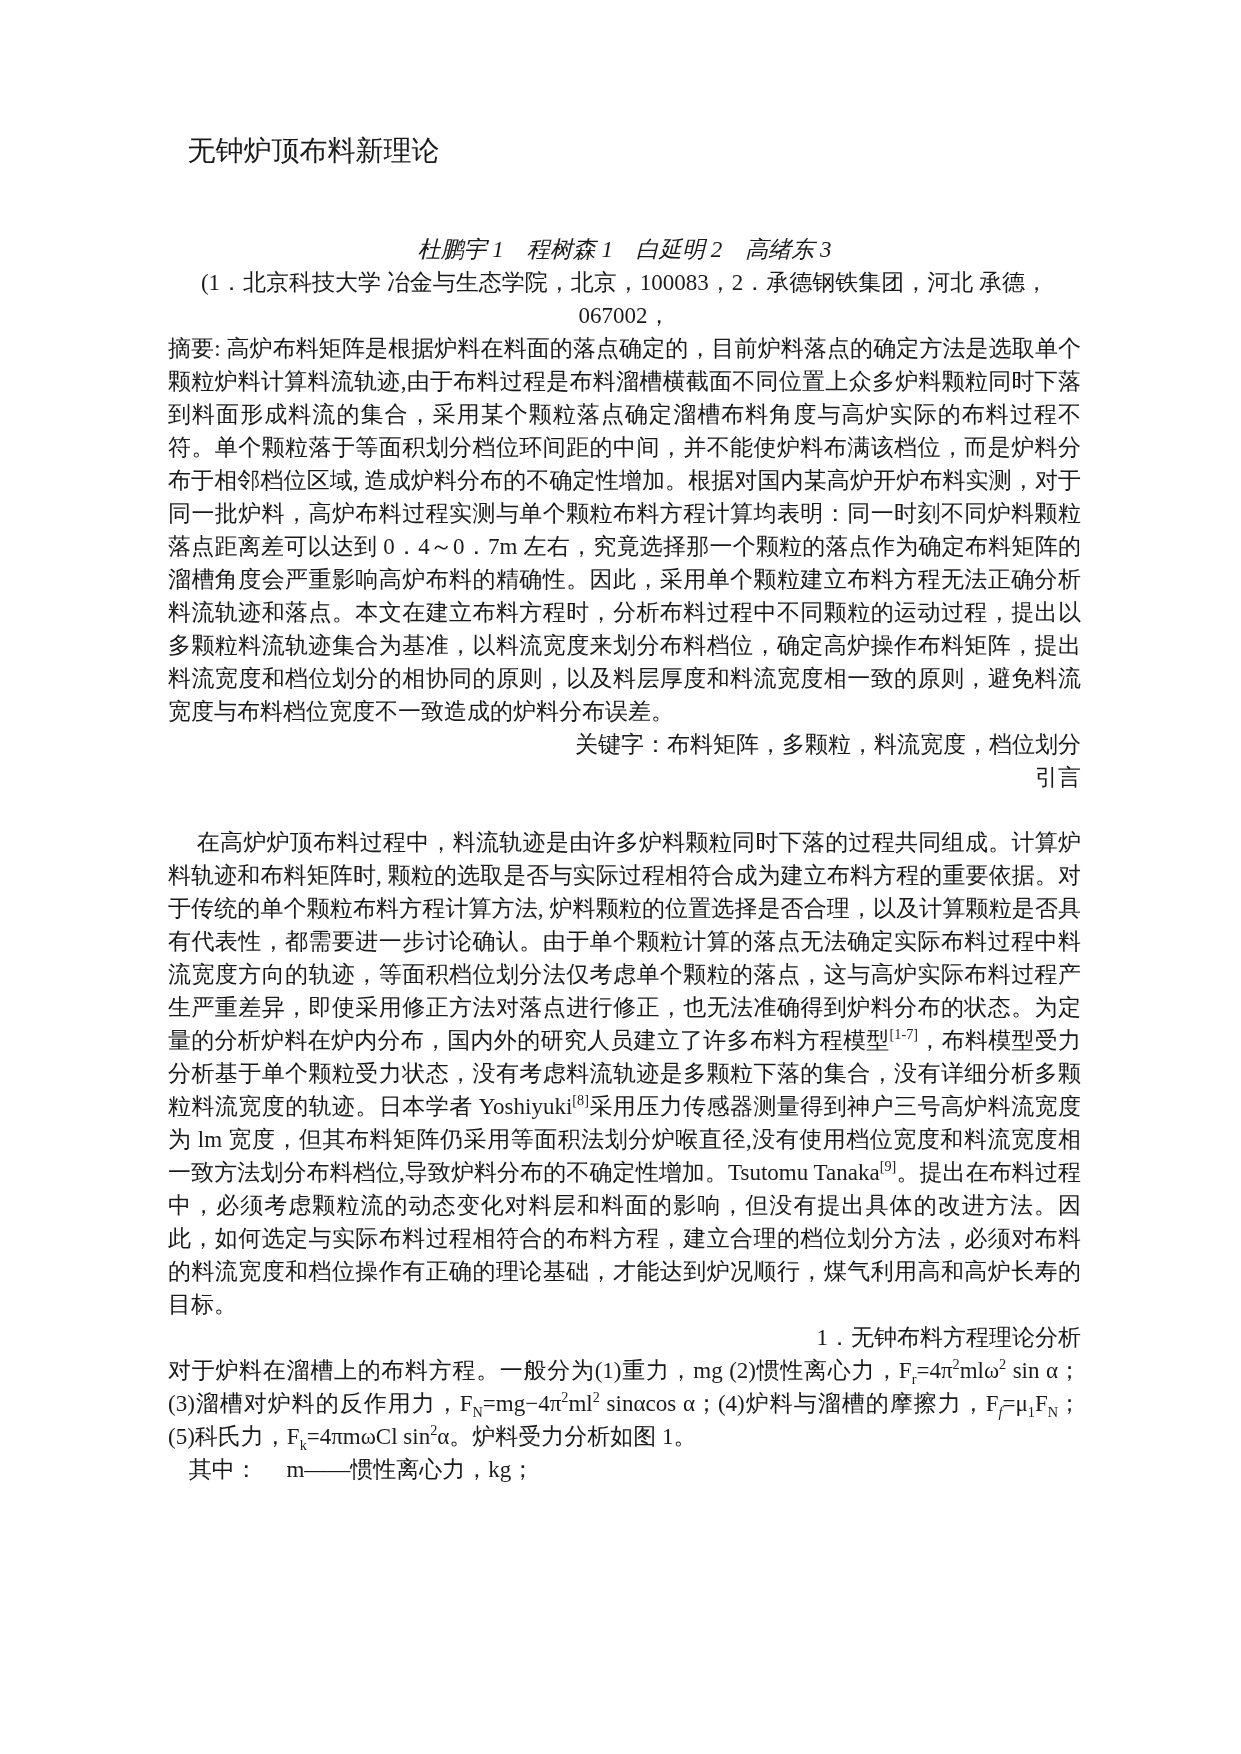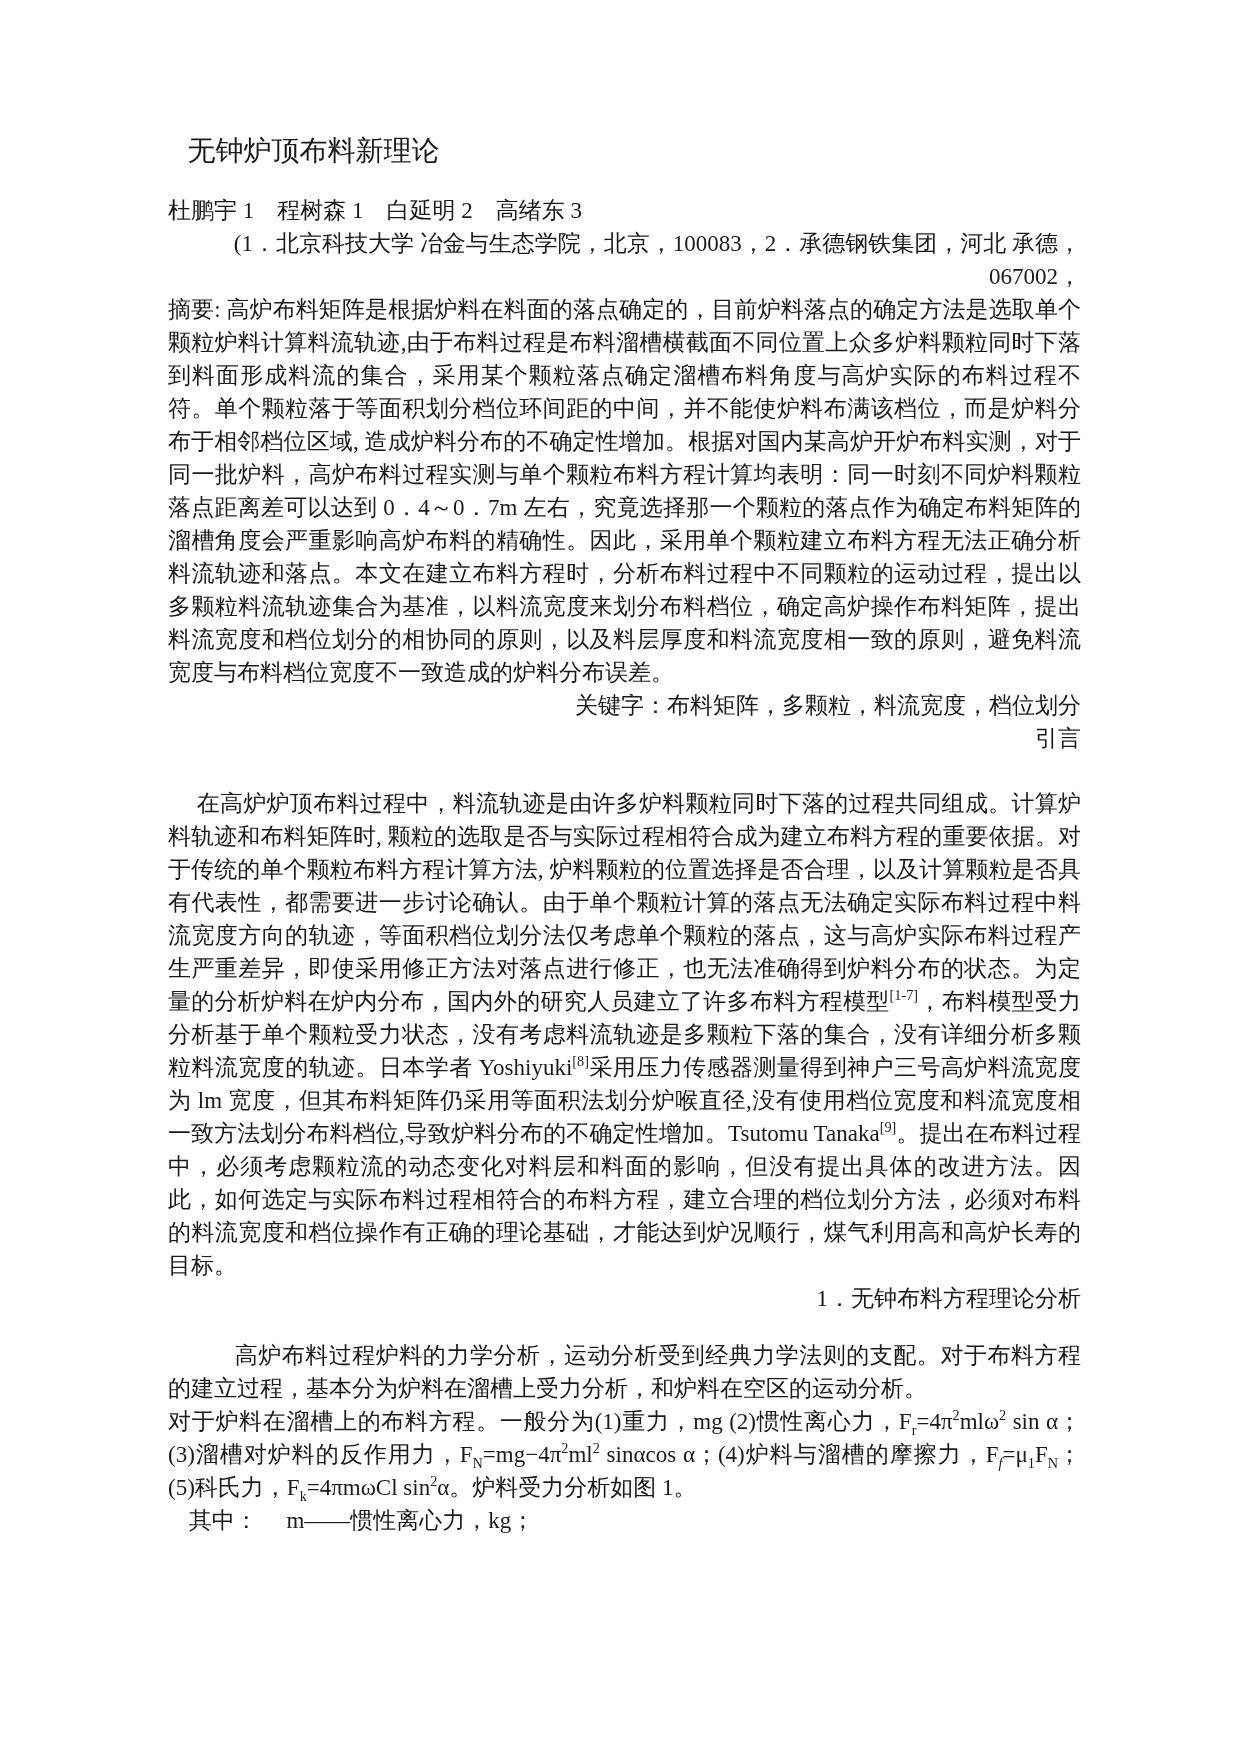--- a/index.html
+++ b/index.html
@@ -28,24 +28,25 @@
     padding: 0;
     text-align: justify;
   }
   .doc-title {
     font-size: 28px;
     line-height: 33px;
     text-indent: 0.7em;
     text-align: left;
   }
   .authors {
-    margin-top: 27px;
-    text-align: left;
+    margin-top: 66px;
+    text-align: center;
+    font-style: italic;
   }
-  .aff  { text-align: right; }
+  .aff  { text-align: center; }
   .aff2 { text-indent: 1.1em; }
   .keywords, .heading { text-align: right; }
   .intro {
     margin-top: 32px;
     text-indent: 1.25em;
     font-family: Liberation Serif, serif;
   }
   .mech {
     margin-top: 24px;
     text-indent: 2.9em;
@@ -81,19 +82,18 @@
   <p class="abstract"><span>摘要:</span><span> 高炉布料矩阵是根据炉料在料面的落点确定的，目前炉料落点的确定方法是选取单个颗粒炉料计算料流轨迹,由于布料过程是布料溜槽横截面不同位置上众多炉料颗粒同时下落到料面形成料流的集合，采用某个颗粒落点确定溜槽布料角度与高炉实际的布料过程不符。单个颗粒落于等面积划分档位环间距的中间，并不能使炉料布满该档位，而是炉料分布于相邻档位区域, 造成炉料分布的不确定性增加。根据对国内某高炉开炉布料实测，对于同一批炉料，高炉布料过程实测与单个颗粒布料方程计算均表明：同一时刻不同炉料颗粒落点距离差可以达到 0．4～0．7m 左右，究竟选择那一个颗粒的落点作为确定布料矩阵的溜槽角度会严重影响高炉布料的精确性。因此，采用单个颗粒建立布料方程无法正确分析料流轨迹和落点。本文在建立布料方程时，分析布料过程中不同颗粒的运动过程，提出以多颗粒料流轨迹集合为基准，以料流宽度来划分布料档位，确定高炉操作布料矩阵，提出料流宽度和档位划分的相协同的原则，以及料层厚度和料流宽度相一致的原则，避免料流宽度与布料档位宽度不一致造成的炉料分布误差。</span></p>
 
   <p class="keywords">关键字：布料矩阵，多颗粒，料流宽度，档位划分</p>
 
   <p class="heading">引言</p>
 
   <p class="intro"><span>在高炉炉顶布料过程中，料流轨迹是由许多炉料颗粒同时下落的过程共同组成。计算炉料轨迹和布料矩阵时, 颗粒的选取是否与实际过程相符合成为建立布料方程的重要依据。对于传统的单个颗粒布料方程计算方法, 炉料颗粒的位置选择是否合理，以及计算颗粒是否具有代表性，都需要进一步讨论确认。由于单个颗粒计算的落点无法确定实际布料过程中料流宽度方向的轨迹，等面积档位划分法仅考虑单个颗粒的落点，这与高炉实际布料过程产生严重差异，即使采用修正方法对落点进行修正，也无法准确得到炉料分布的状态。为定量的分析炉料在炉内分布，国内外的研究人员建立了许多布料方程模型</span><sup>[1-7]</sup><span>，布料模型受力分析基于单个颗粒受力状态，没有考虑料流轨迹是多颗粒下落的集合，没有详细分析多颗粒料流宽度的轨迹。日本学者 Yoshiyuki</span><sup>[8]</sup><span>采用压力传感器测量得到神户三号高炉料流宽度为 lm 宽度，但其布料矩阵仍采用等面积法划分炉喉直径,没有使用档位宽度和料流宽度相一致方法划分布料档位,导致炉料分布的不确定性增加。Tsutomu Tanaka</span><sup>[9]</sup><span>。提出在布料过程中，必须考虑颗粒流的动态变化对料层和料面的影响，但没有提出具体的改进方法。因此，如何选定与实际布料过程相符合的布料方程，建立合理的档位划分方法，必须对布料的料流宽度和档位操作有正确的理论基础，才能达到炉况顺行，煤气利用高和高炉长寿的目标。</span></p>
 
   <p class="heading">1．无钟布料方程理论分析</p>
 
-  <p class="mech">高炉布料过程炉料的力学分析，运动分析受到经典力学法则的支配。对于布料方程的建立过程，基本分为炉料在溜槽上受力分析，和炉料在空区的运动分析。</p>
 
   <p class="forces"><span>对于炉料在溜槽上的布料方程。一般分为(1)重力，mg (2)惯性离心力，F</span><sub>r</sub><span>=4π</span><sup>2</sup><span>mlω</span><sup>2</sup><span> sin α；(3)溜槽对炉料的反作用力，F</span><sub>N</sub><span>=mg−4π</span><sup>2</sup><span>ml</span><sup>2</sup><span> sinαcos α；(4)炉料与溜槽的摩擦力，F</span><sub class="it">f</sub><span>=μ</span><sub>1</sub><span>F</span><sub>N</sub><span>；(5)科氏力，F</span><sub>k</sub><span>=4πmωCl sin</span><sup>2</sup><span>α。炉料受力分析如图 1。</span></p>
 
   <p class="where-line">其中：　 m——惯性离心力，kg；</p>
 
 </div>
 
 </body></html>

